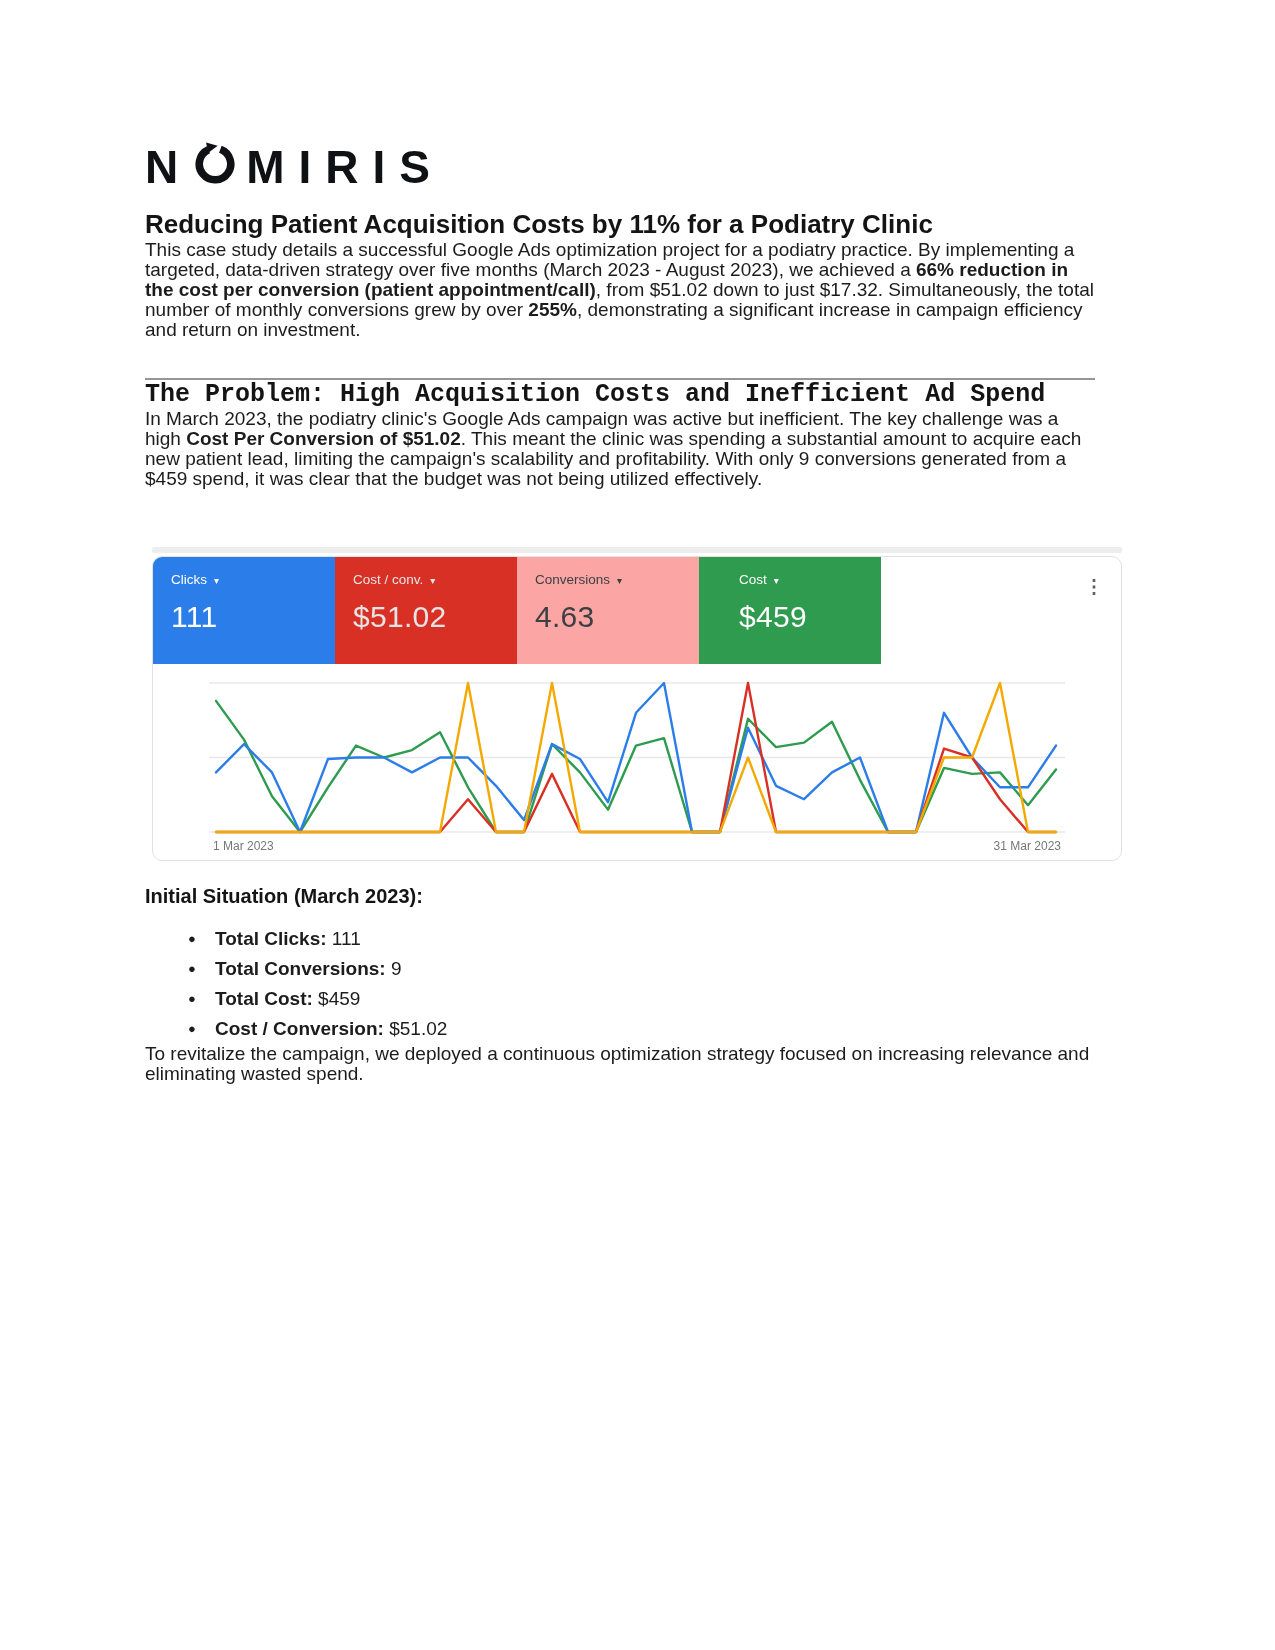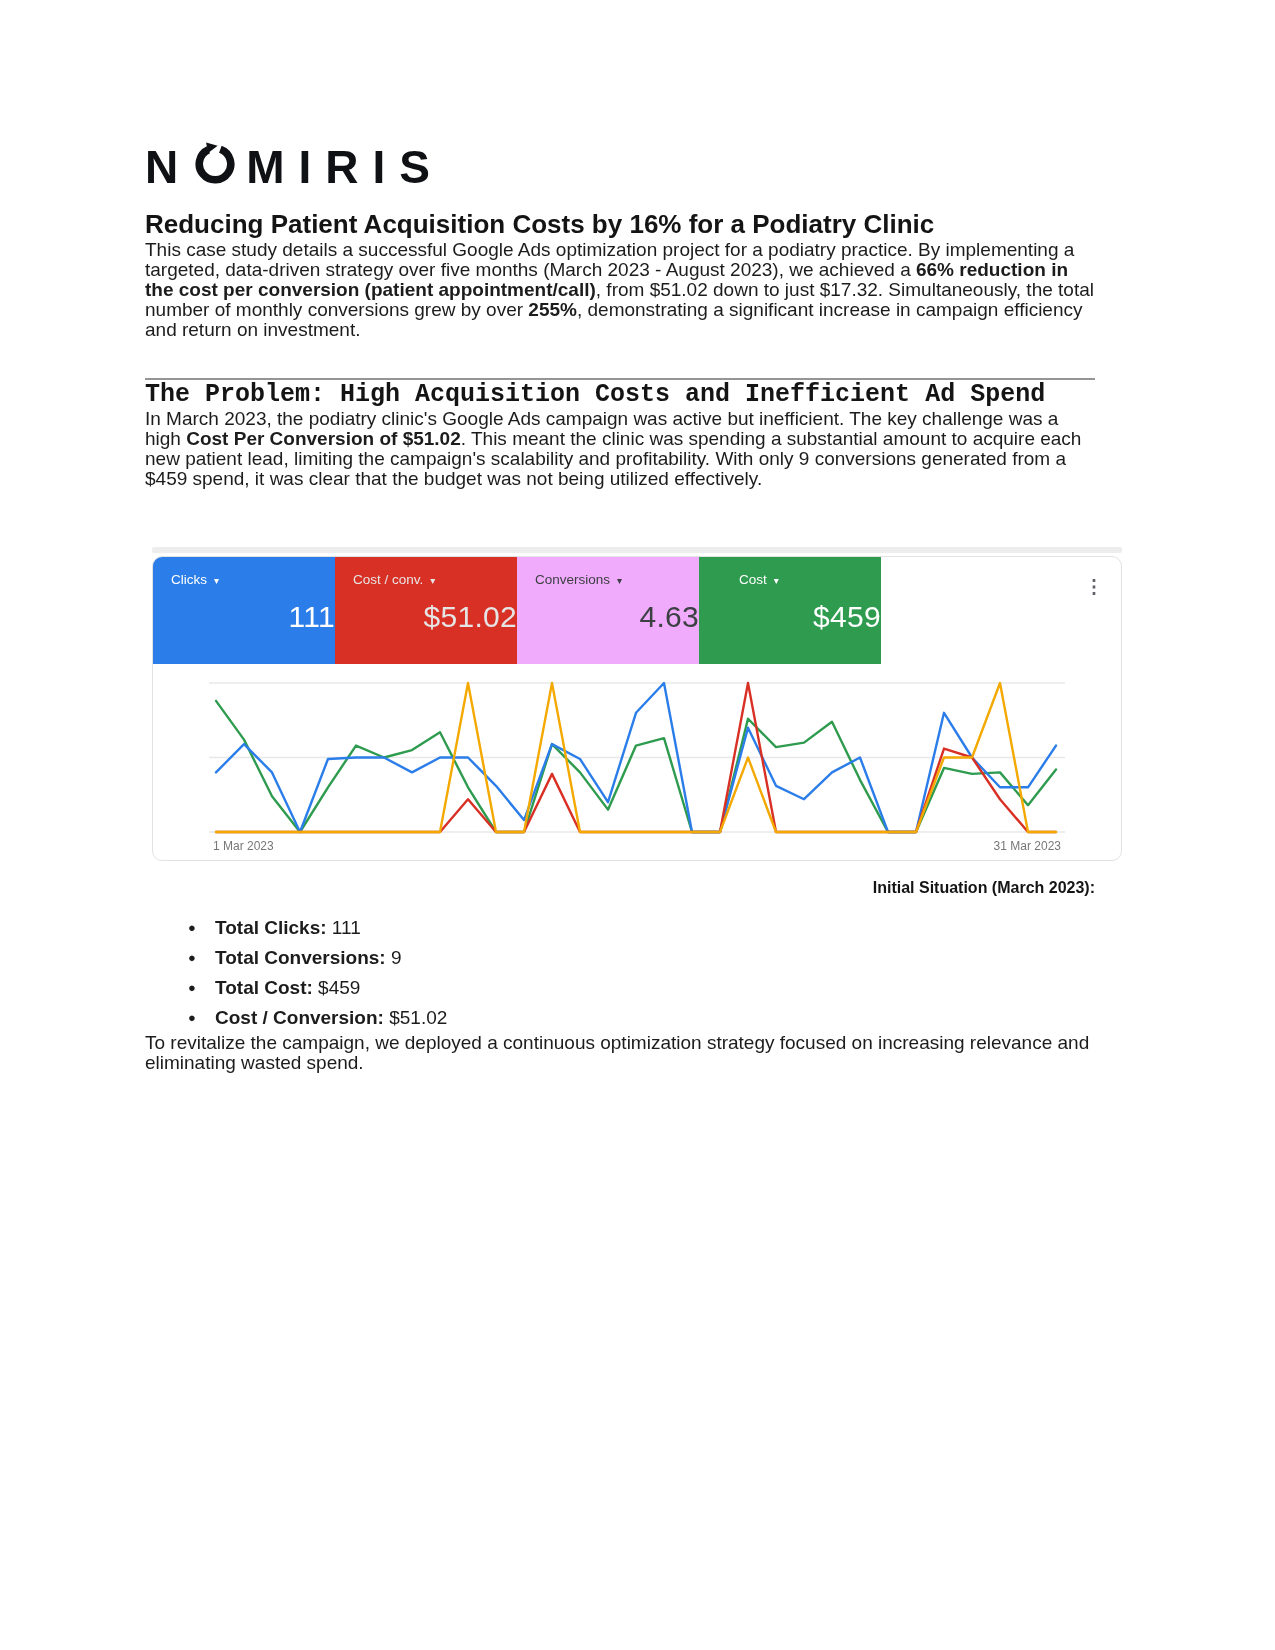--- a/index.html
+++ b/index.html
@@ -24,33 +24,33 @@
   .divider{border:none;border-top:2px solid #959595;margin:38px 0 0 0;width:950px;}
   .problem-h{margin-top:22px;font-family:Liberation Mono, monospace;}
   .problem-p{margin-top:14px;}
 
   
   .figure{width:970px;margin:58px 0 0 7px;}
   .figure-topbar{height:6px;background:#ededed;border-radius:2px;}
   .ads-card{margin-top:3px;background:#fff;border:1px solid #e2e2e2;border-radius:10px;
             overflow:hidden;position:relative;}
   .cards-row{display:flex;}
-  .metric-card{width:182px;height:107px;box-sizing:border-box;padding:15px 0 0 18px;cursor:pointer;text-align:right;}
+  .metric-card{width:182px;height:107px;box-sizing:border-box;padding:15px 0 0 18px;cursor:pointer;}
   .metric-label{font-size:13.5px;display:flex;align-items:center;gap:7px;}
   .metric-label .arrow{font-size:10px;line-height:1;transform:translateY(1px);}
   .metric-value{font-size:30px;font-weight:400;margin-top:13px;letter-spacing:.3px;}
   .kebab{position:absolute;top:16px;right:16px;width:22px;height:26px;border:none;background:none;
          color:#5f6368;font-size:19px;font-weight:700;letter-spacing:0;cursor:pointer;
          line-height:9px;text-align:center;padding:0;}
   .chart-wrap{position:relative;}
   .chart-wrap svg{display:block;}
   .axis-label{fill:#777777;font-size:12px;font-family:"Liberation Sans",sans-serif;}
 
   
-  .init-h{font-size:16px;font-weight:700;margin-top:18px;color:#141414;text-align:right;}
+  .init-h{font-size:20px;font-weight:700;margin-top:24px;color:#141414;}
   ul.init-list{list-style:none;margin:16px 0 0 0;padding:0;}
   ul.init-list li{font-size:19px;line-height:30px;padding-left:70px;position:relative;}
   ul.init-list li .dot{position:absolute;left:43px;top:0;font-size:13px;}
   ul.init-list li b{font-weight:700;}
 
   .solution-h{margin-top:46px;}
   .solution-p{margin-top:18px;}
 </style>
 </head>
 <body>
@@ -61,21 +61,21 @@
     <span>N</span>
     <span class="o-icon">
       <svg width="42" height="42" viewBox="0 0 40 40">
         <path d="M 25.1 6.9 A 15 15 0 1 1 13.7 7.4" fill="none" stroke="#101114" stroke-width="7.2"></path>
         <polygon points="11.5,0.5 22.5,3.5 13.5,10.5" fill="#101114"></polygon>
       </svg>
     </span>
     <span>MIRIS</span>
   </div>
 
-  <h1 class="title">Reducing Patient Acquisition Costs by 16% for a Podiatry Clinic</h1>
+  <h1 class="title">Reducing Patient Acquisition Costs by 11% for a Podiatry Clinic</h1>
 
   <p class="body intro"><span>This case study details a successful Google Ads optimization project for a podiatry practice. By implementing a targeted, data-driven strategy over five months (March 2023 - August 2023), we achieved a </span><span style="font-weight: 700;">66% reduction in the cost per conversion (patient appointment/call)</span><span>, from $51.02 down to just $17.32. Simultaneously, the total number of monthly conversions grew by over </span><span style="font-weight: 700;">255%</span><span>, demonstrating a significant increase in campaign efficiency and return on investment.</span></p>
 
   <hr class="divider">
 
   <h2 class="h2 problem-h">The Problem: High Acquisition Costs and Inefficient Ad Spend</h2>
   <p class="body problem-p"><span>In March 2023, the podiatry clinic's Google Ads campaign was active but inefficient. The key challenge was a high </span><span style="font-weight: 700;">Cost Per Conversion of $51.02</span><span>. This meant the clinic was spending a substantial amount to acquire each new patient lead, limiting the campaign's scalability and profitability. With only 9 conversions generated from a $459 spend, it was clear that the budget was not being utilized effectively.</span></p>
 
   <div class="figure">
     <div class="figure-topbar"></div>
@@ -89,21 +89,21 @@
           </div>
           <div class="metric-value">111</div>
         </div>
         <div class="metric-card" style="background: rgb(217, 48, 37); color: #e5e5e5;">
           <div class="metric-label">
             <span>Cost / conv.</span>
             <span class="arrow">▾</span>
           </div>
           <div class="metric-value">$51.02</div>
         </div>
-        <div class="metric-card" style="background: #f0abfc; color: rgb(60, 64, 67);">
+        <div class="metric-card" style="background: #fca5a5; color: rgb(60, 64, 67);">
           <div class="metric-label">
             <span>Conversions</span>
             <span class="arrow">▾</span>
           </div>
           <div class="metric-value">4.63</div>
         </div>
         <div class="metric-card" style="background: rgb(46, 155, 78); color: rgb(255, 255, 255); padding-left: 40px;">
           <div class="metric-label">
             <span>Cost</span>
             <span class="arrow">▾</span>

